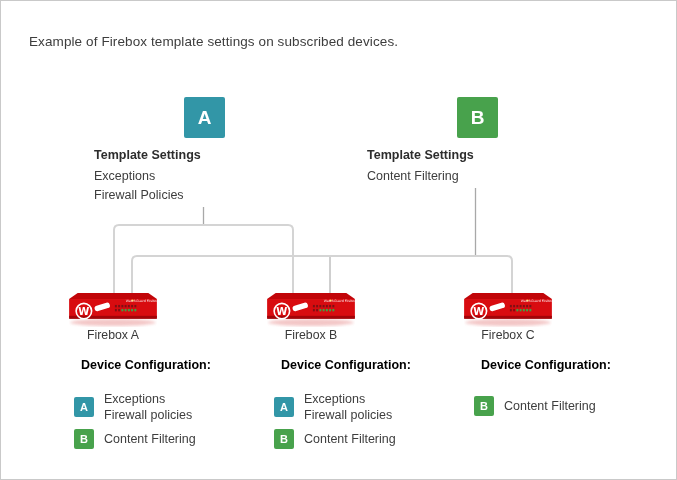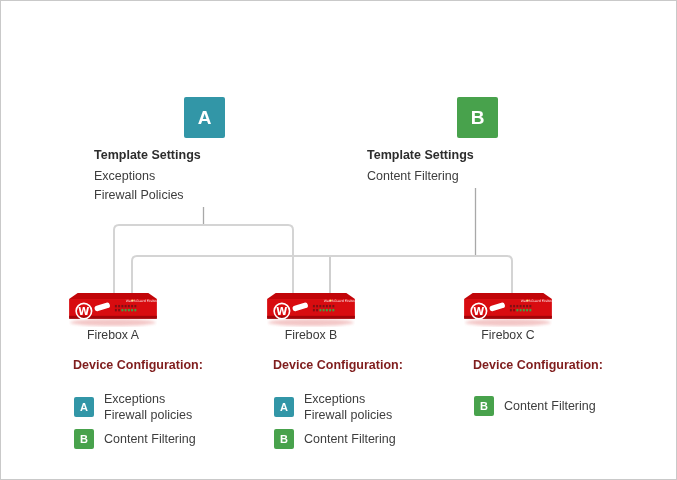--- a/index.html
+++ b/index.html
@@ -23,21 +23,21 @@
 
   #connectors{position:absolute;left:0;top:0;width:675px;height:478px;pointer-events:none;}
 
   .fb-group{position:absolute;width:88px;text-align:center;top:290px;}
   #fbA{left:68px;} #fbB{left:266px;} #fbC{left:463px;}
   .fb-group svg{display:block;}
   .fb-label{font-size:12.3px;color:#3a3a3a;margin-top:1px;}
 
   .cfg-col{position:absolute;top:357px;width:195px;}
   #cfgA{left:72px;} #cfgB{left:272px;} #cfgC{left:472px;}
-  .cfg-heading{position:absolute;left:0;top:0;font-size:12.5px;font-weight:bold;color:#7f1d1d;}
+  .cfg-heading{position:absolute;left:8px;top:0;font-size:12.5px;font-weight:bold;color:#000000;}
   .cfg-row{position:absolute;left:1px;display:flex;align-items:center;gap:10px;}
   .row1{top:33px;} .row2{top:71px;} .rowC{top:38px;}
   .cfg-badge{flex:0 0 auto;width:20px;height:20px;border-radius:2px;display:flex;align-items:center;justify-content:center;
              color:#fff;font-size:11px;font-weight:bold;}
   .cfg-text{font-size:12.5px;line-height:16px;color:#3d3d3d;text-align:left;}
 
   .hidden-defs{position:absolute;width:0;height:0;overflow:hidden;}
 </style>
 </head>
 <body>
@@ -74,20 +74,21 @@
           <rect x="54.8" y="18.8" width="2" height="2.5"></rect>
             <rect x="58.2" y="18.8" width="2" height="2.5"></rect>
           <rect x="61.6" y="18.8" width="2" height="2.5"></rect>
             <rect x="65" y="18.8" width="2" height="2.5"></rect>
           <rect x="68.4" y="18.8" width="2" height="2.5"></rect>
         </g>
       </symbol>
     </defs>
   </svg>
 
+  <div class="title">Example of Firebox template settings on subscribed devices.</div>
 
   <svg id="connectors" viewBox="0 0 675 478">
     <line x1="202.5" y1="206" x2="202.5" y2="223" stroke="#a8a8a8" stroke-width="1.3"></line>
     <line x1="474.5" y1="187" x2="474.5" y2="254" stroke="#a8a8a8" stroke-width="1.3"></line>
     <path d="M113,292 V229 Q113,224 118,224 H287 Q292,224 292,229 V292" fill="none" stroke="#d4d4d4" stroke-width="2"></path>
     <path d="M131,292 V260 Q131,255 136,255 H506 Q511,255 511,260 V292" fill="none" stroke="#d4d4d4" stroke-width="2"></path>
     <line x1="329" y1="256" x2="329" y2="292" stroke="#b5b5b5" stroke-width="1.3"></line>
   </svg>
 
   <div class="tpl-badge" id="tplA-badge" style="background-color: rgb(50, 150, 167);">

